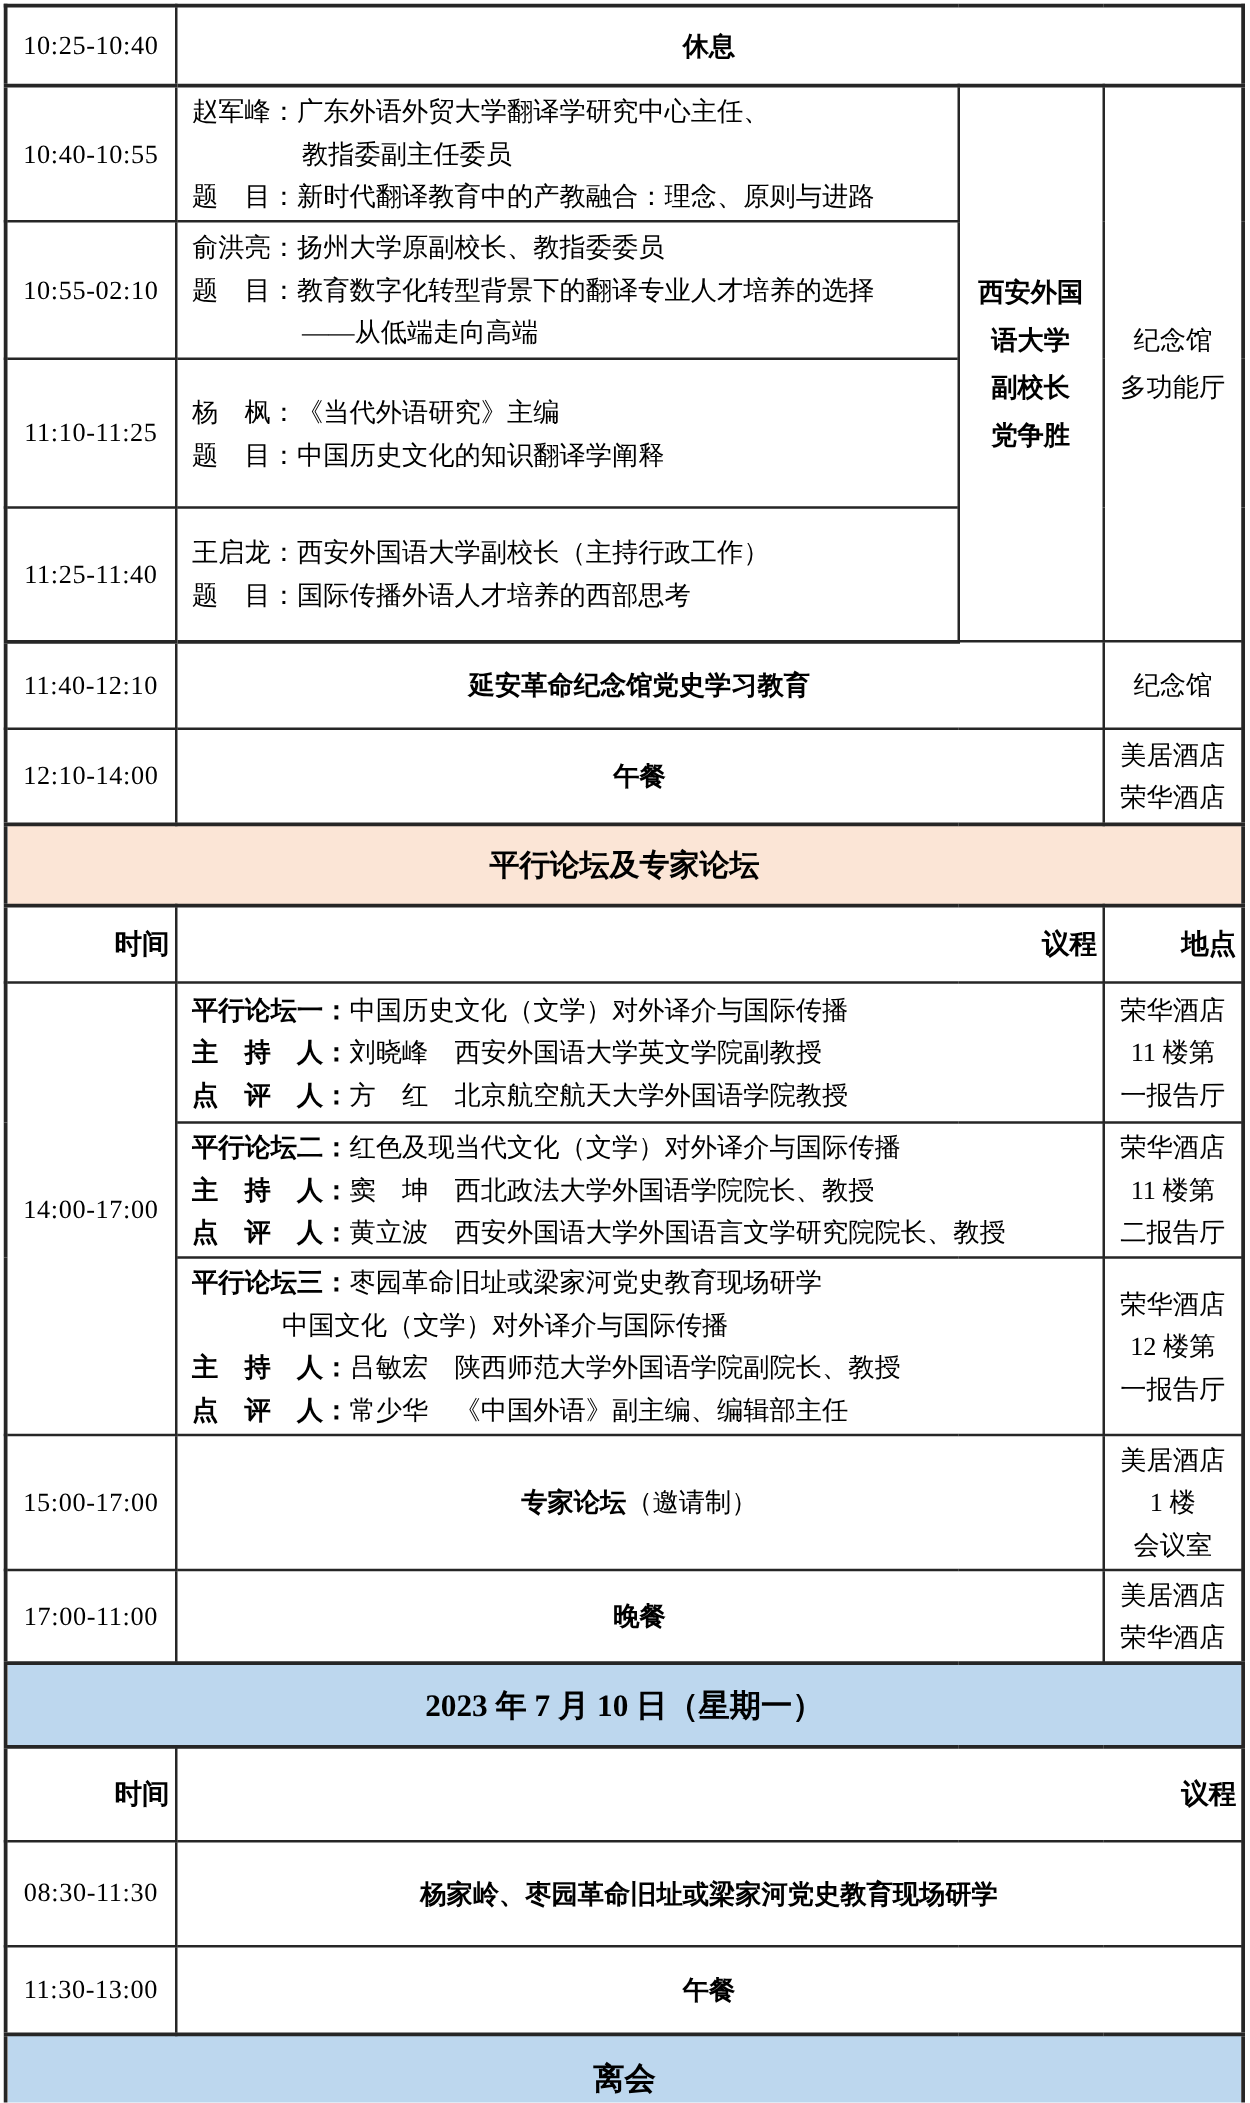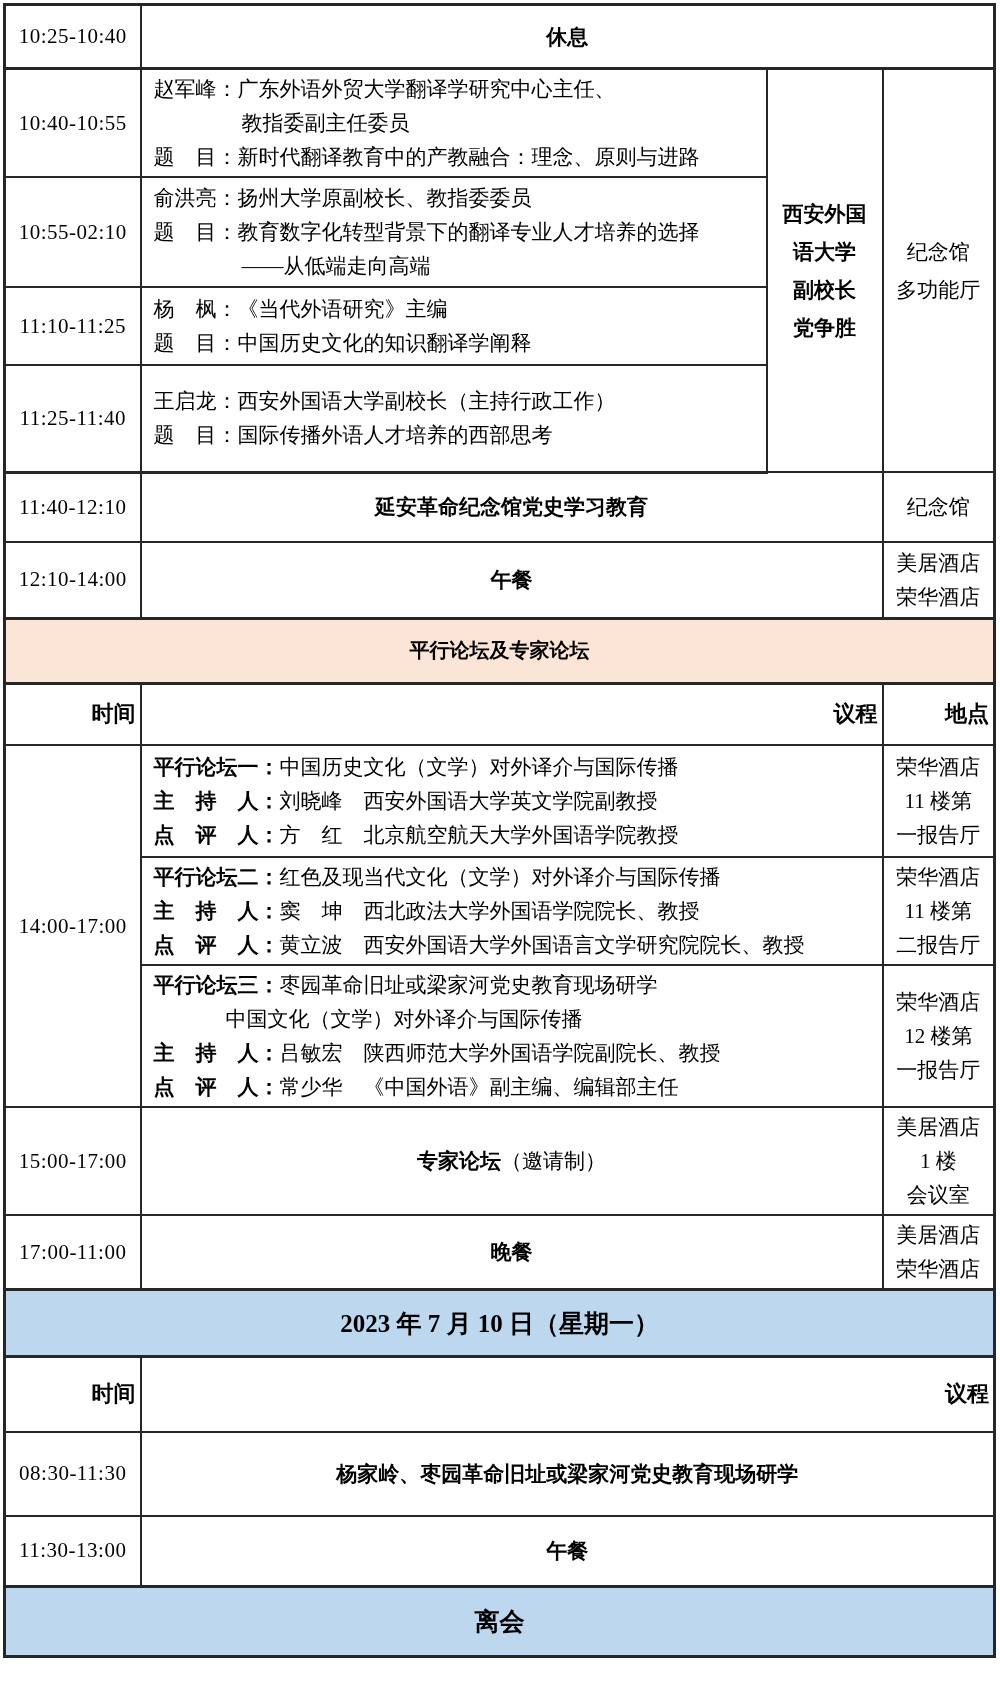--- a/index.html
+++ b/index.html
@@ -26,21 +26,21 @@
   td.agenda .line { white-space:nowrap; }
   td.agenda .ind  { margin-left:88px; }
   td.agenda .indf { margin-left:72px; }
   .lbl { font-weight:bold; }
   td.center-b { text-align:center; font-weight:bold; }
   td.loc { text-align:center; line-height:34px; padding:2px 2px; }
   td.mod { text-align:center; line-height:38px;font-weight:bold; }
   td.loc2 { text-align:center; line-height:38px; }
   td.colhead { text-align:right; font-weight:bold; font-size:22px; }
   tr.banner td {
-    text-align:center; font-weight:bold; font-size:20px;
+    text-align:center; font-weight:bold; font-size:24px;
     border-top-width:3px; border-bottom-width:3px;
   }
   tr.banner.peach td { background:var(--peach,#FBE5D6); }
   tr.banner.blue  td { background:var(--blue,#BDD7EE); font-size:25px; }
   td.bb3 { border-bottom-width:3px; }
   .suffix { font-weight:normal; }
 </style>
 </head>
 <body>
 
@@ -80,21 +80,21 @@
 
     <tr style="height:110px">
       <td class="time">10:55-02:10</td>
       <td class="agenda">
         <div class="line">俞洪亮：扬州大学原副校长、教指委委员</div>
         <div class="line">题　目：教育数字化转型背景下的翻译专业人才培养的选择</div>
         <div class="line ind">——从低端走向高端</div>
       </td>
     </tr>
 
-    <tr style="height:78px">
+    <tr style="height:119px">
       <td class="time">11:10-11:25</td>
       <td class="agenda">
         <div class="line">杨　枫：《当代外语研究》主编</div>
         <div class="line">题　目：中国历史文化的知识翻译学阐释</div>
       </td>
     </tr>
 
     <tr style="height:107px">
       <td class="time bb3">11:25-11:40</td>
       <td class="agenda bb3">

